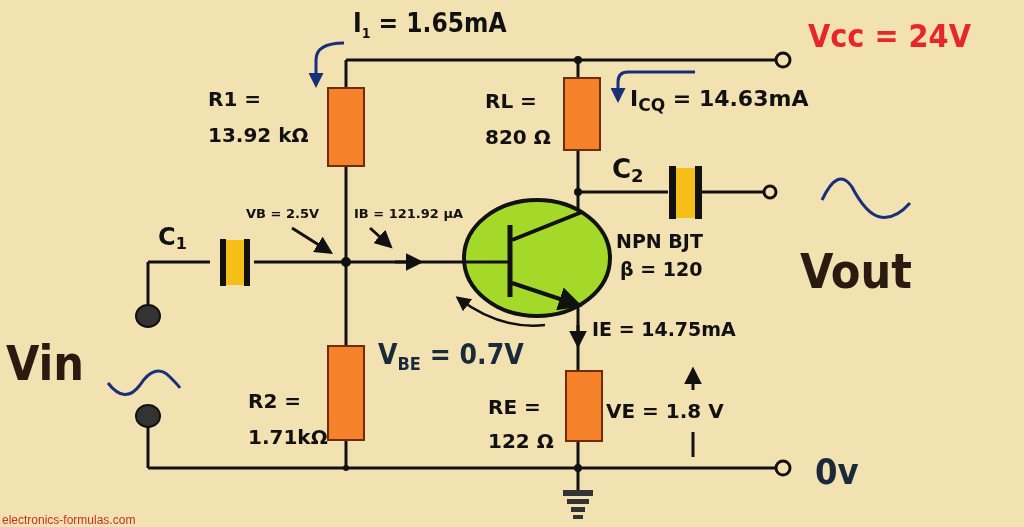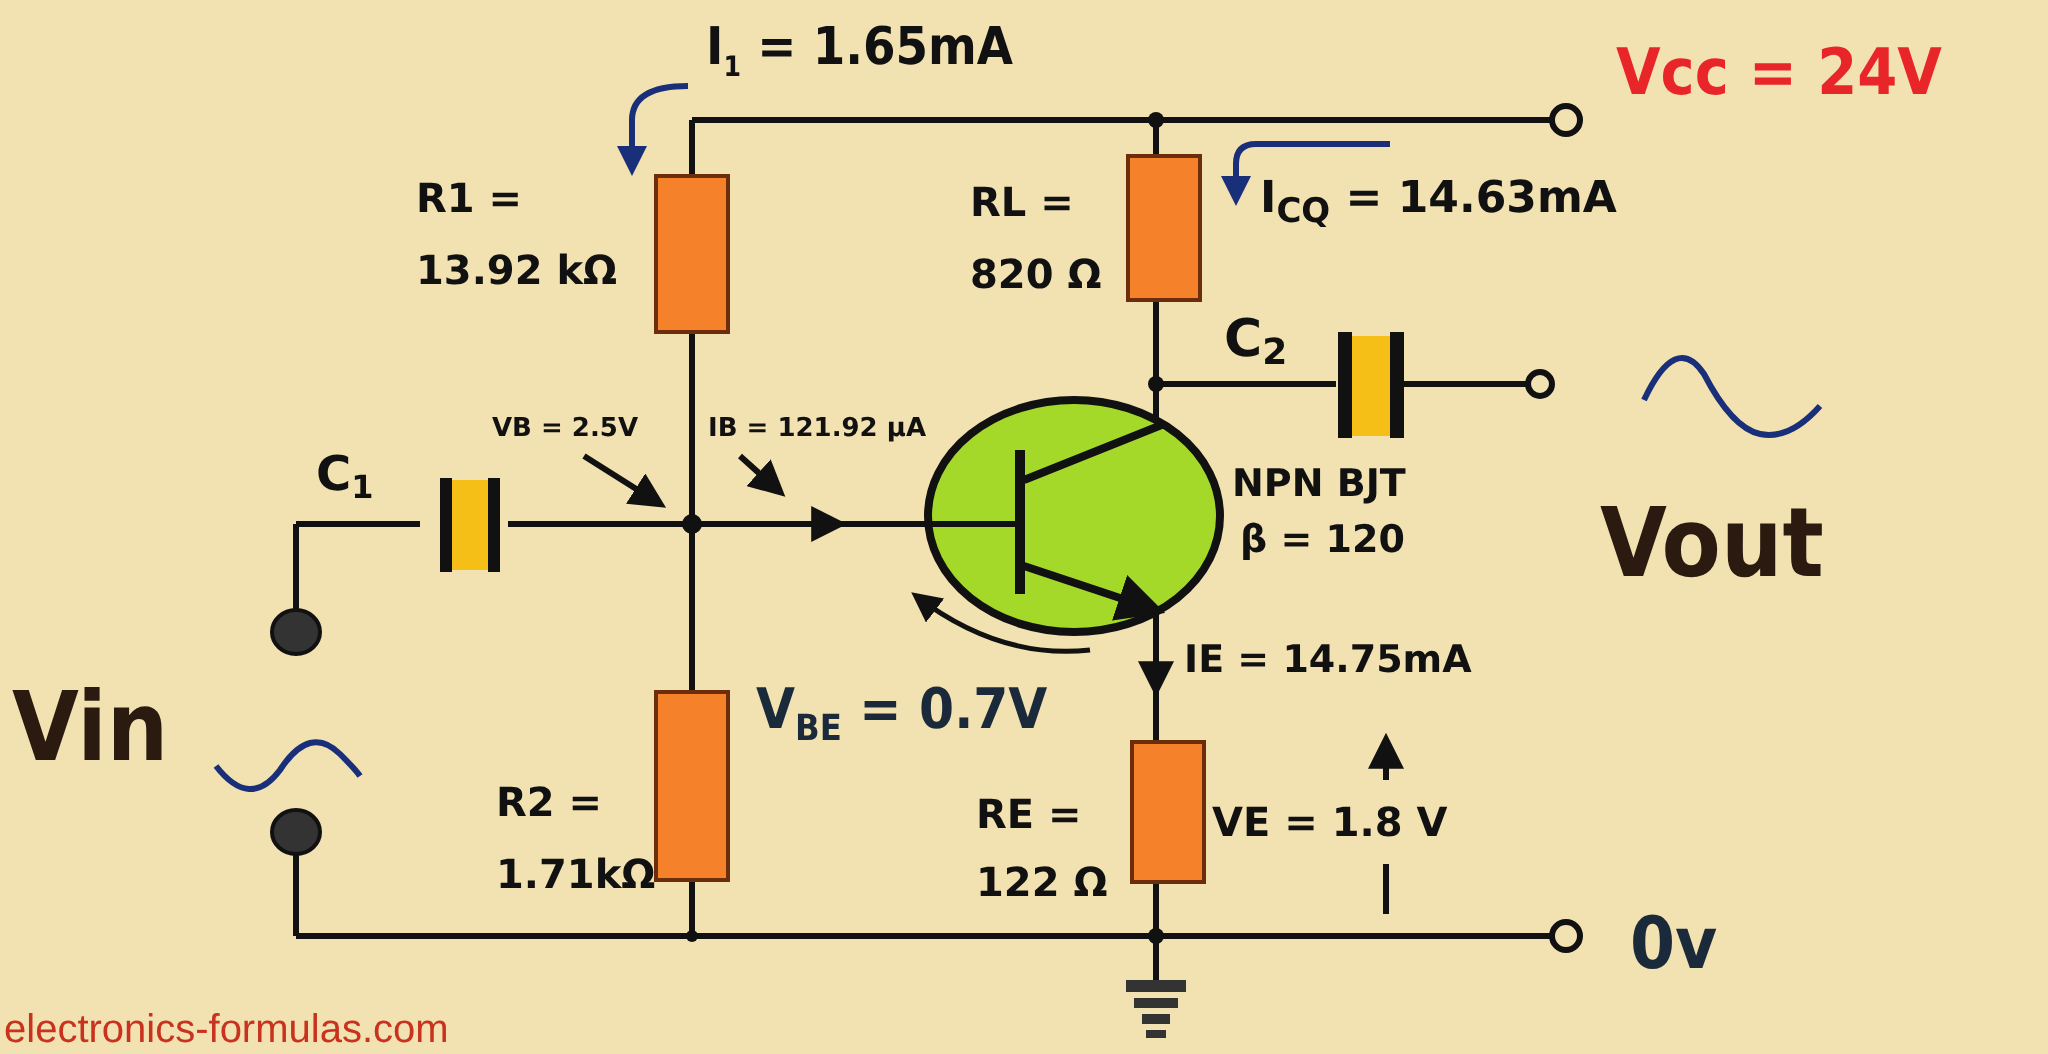--- a/index.html
+++ b/index.html
@@ -1,20 +1,20 @@
 <!DOCTYPE html>
 <html><head>
 <meta charset="utf-8">
 <style>
   html, body { margin: 0; padding: 0; }
   body { width: 1024px; height: 527px; background: #f2e2b2; overflow: hidden; position: relative; font-family: "DejaVu Sans", sans-serif; }
   #canvas { position: absolute; left: 0; top: 0; }
   .lbl { font-family: "DejaVu Sans", sans-serif; font-weight: bold; fill: #111; }
   .lbl-big { font-family: "DejaVu Sans Condensed", "DejaVu Sans", sans-serif; font-weight: bold; }
-  .watermark { position: absolute; left: 2px; bottom: 0px; font-family: "Liberation Sans", sans-serif; font-size: 20px; color: #c8321e; }
+  .watermark { position: absolute; left: 2px; bottom: 0px; font-family: "Liberation Sans", sans-serif; font-size: 12px; color: #c8321e; }
 </style>
 </head>
 <body>
 
 <svg id="canvas" width="1024" height="527" viewBox="0 0 1024 527">
   <defs>
     <marker id="arrowBlack" viewBox="0 0 10 10" refX="8" refY="5" markerWidth="6" markerHeight="6" orient="auto-start-reverse">
       <path d="M0,0 L10,5 L0,10 z" fill="#111"></path>
     </marker>
     <marker id="arrowBlue" viewBox="0 0 10 10" refX="8" refY="5" markerWidth="5" markerHeight="5" orient="auto">

